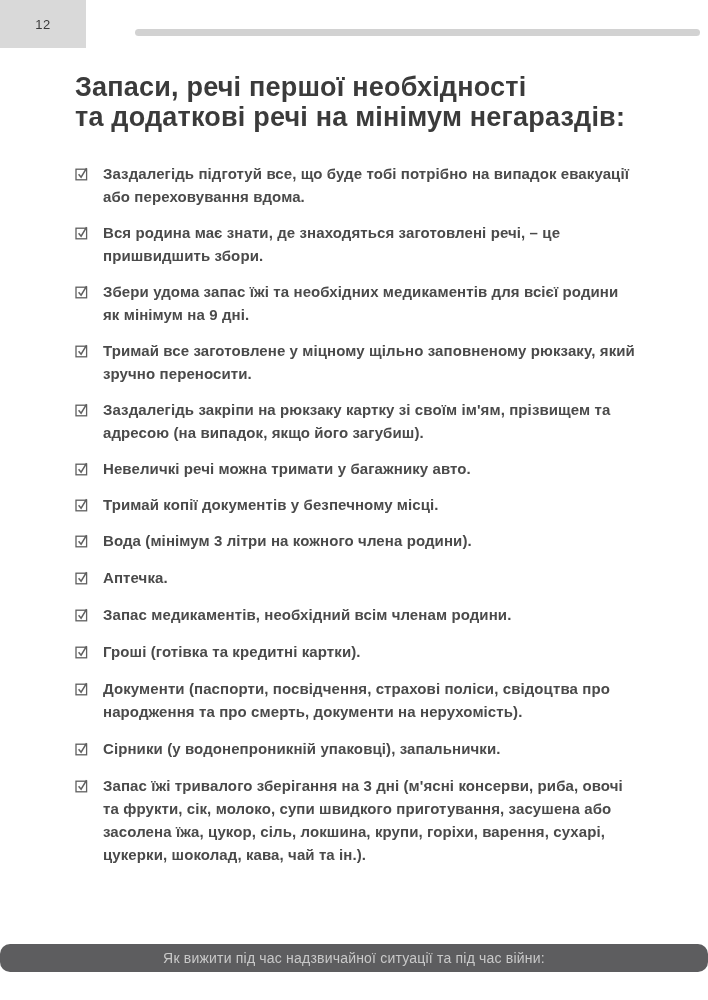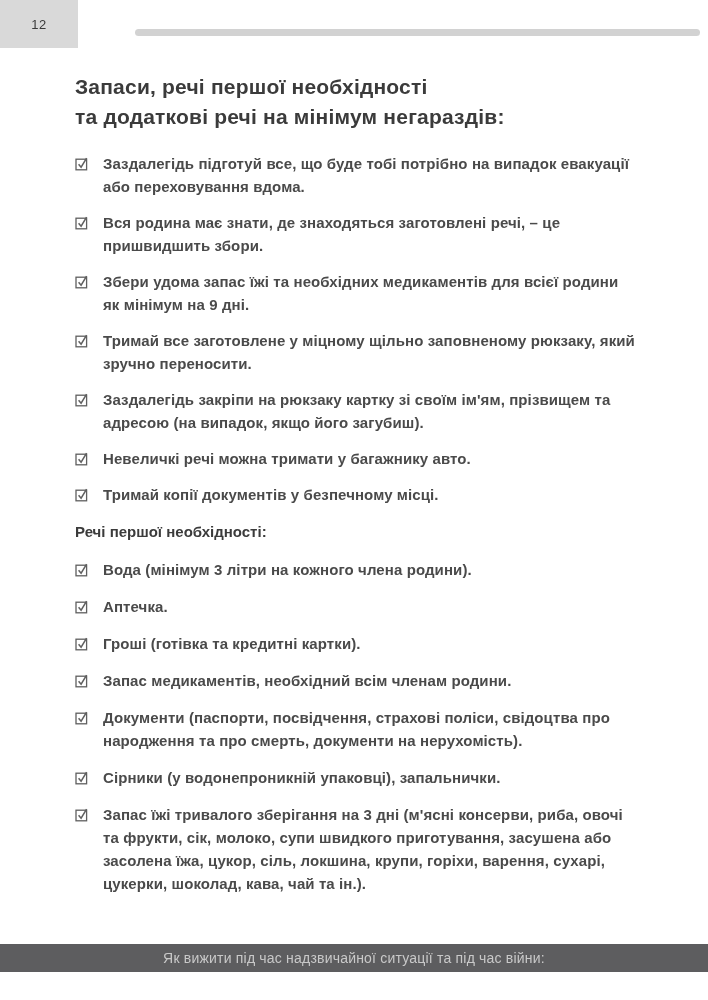--- a/index.html
+++ b/index.html
@@ -12,21 +12,21 @@
     position: relative;
     width: 708px;
     height: 1000px;
     background: var(--page-bg, #ffffff);
     overflow: hidden;
   }
   .page-number-box {
     position: absolute;
     top: 0;
     left: 0;
-    width: 78px;
+    width: 86px;
     height: 48px;
     background: var(--badge-bg, #d9d9d9);
     display: flex;
     align-items: center;
     justify-content: center;
   }
   .page-number-box span {
     font-size: 13px;
     color: var(--badge-text, #3a3a3a);
     letter-spacing: 0.5px;
@@ -40,26 +40,26 @@
     border-radius: 3.5px;
     background: var(--rule-color, #d2d2d2);
   }
   .content {
     position: absolute;
     top: 72px;
     left: 75px;
     width: 562px;
   }
   .title {
-    font-size: 21px;
+    font-size: 27px;
     line-height: 30px;
     font-weight: bold;
     color: var(--title-color, #3b3b3b);
     letter-spacing: 0.2px;
-    margin-bottom: 20px;
+    margin-bottom: 30px;
   }
   .title .title-line { display: block; }
   .checklist { width: 100%; }
   .check-item {
     display: flex;
     align-items: flex-start;
     margin-bottom: 13px;
   }
   .checklist.essentials .check-item { margin-bottom: 14px; justify-content: flex-end; }
   .check-icon {
@@ -87,20 +87,21 @@
   .footer-bar {
     position: absolute;
     top: 944px;
     left: 0;
     width: 708px;
     height: 28px;
     background: var(--footer-bg, #5d5d5f);
     display: flex;
     align-items: center;
     justify-content: center;
+    border-radius: 10px;
   }
   .footer-bar span {
     font-size: 14px;
     color: var(--footer-text, #c9c9c9);
     letter-spacing: 0.2px;
   }
 </style>
 </head>
 <body>
 
@@ -179,21 +180,20 @@
         <span class="check-icon">
           <svg width="14" height="15" viewBox="0 0 14 15" aria-hidden="true">
             <rect x="1" y="3.2" width="10.6" height="10.6" fill="none" stroke="#5f5f5f" stroke-width="1.3"></rect>
             <polyline points="3.6,8.2 6.1,11.2 11.6,2.2" fill="none" stroke="#5f5f5f" stroke-width="1.5"></polyline>
           </svg>
         </span>
         <span class="check-text">Тримай копії документів у безпечному місці.</span>
       </div>
       </div>
 
-    <h2 class="subheading">Речі першої необхідності:</h2>
 
     <div class="checklist essentials">
 
     <div class="check-item">
         <span class="check-icon">
           <svg width="14" height="15" viewBox="0 0 14 15" aria-hidden="true">
             <rect x="1" y="3.2" width="10.6" height="10.6" fill="none" stroke="#5f5f5f" stroke-width="1.3"></rect>
             <polyline points="3.6,8.2 6.1,11.2 11.6,2.2" fill="none" stroke="#5f5f5f" stroke-width="1.5"></polyline>
           </svg>
         </span>
@@ -208,30 +208,30 @@
         </span>
         <span class="check-text">Аптечка.</span>
       </div>
         <div class="check-item">
         <span class="check-icon">
           <svg width="14" height="15" viewBox="0 0 14 15" aria-hidden="true">
             <rect x="1" y="3.2" width="10.6" height="10.6" fill="none" stroke="#5f5f5f" stroke-width="1.3"></rect>
             <polyline points="3.6,8.2 6.1,11.2 11.6,2.2" fill="none" stroke="#5f5f5f" stroke-width="1.5"></polyline>
           </svg>
         </span>
+        <span class="check-text">Запас медикаментів, необхідний всім членам родини.</span>
+      </div>
+        <div class="check-item">
+        <span class="check-icon">
+          <svg width="14" height="15" viewBox="0 0 14 15" aria-hidden="true">
+            <rect x="1" y="3.2" width="10.6" height="10.6" fill="none" stroke="#5f5f5f" stroke-width="1.3"></rect>
+            <polyline points="3.6,8.2 6.1,11.2 11.6,2.2" fill="none" stroke="#5f5f5f" stroke-width="1.5"></polyline>
+          </svg>
+        </span>
         <span class="check-text">Гроші (готівка та кредитні картки).</span>
-      </div>
-        <div class="check-item">
-        <span class="check-icon">
-          <svg width="14" height="15" viewBox="0 0 14 15" aria-hidden="true">
-            <rect x="1" y="3.2" width="10.6" height="10.6" fill="none" stroke="#5f5f5f" stroke-width="1.3"></rect>
-            <polyline points="3.6,8.2 6.1,11.2 11.6,2.2" fill="none" stroke="#5f5f5f" stroke-width="1.5"></polyline>
-          </svg>
-        </span>
-        <span class="check-text">Запас медикаментів, необхідний всім членам родини.</span>
       </div>
         <div class="check-item">
         <span class="check-icon">
           <svg width="14" height="15" viewBox="0 0 14 15" aria-hidden="true">
             <rect x="1" y="3.2" width="10.6" height="10.6" fill="none" stroke="#5f5f5f" stroke-width="1.3"></rect>
             <polyline points="3.6,8.2 6.1,11.2 11.6,2.2" fill="none" stroke="#5f5f5f" stroke-width="1.5"></polyline>
           </svg>
         </span>
         <span class="check-text">Документи (паспорти, посвідчення, страхові поліси, свідоцтва про народження та про смерть, документи на нерухомість).</span>
       </div>

